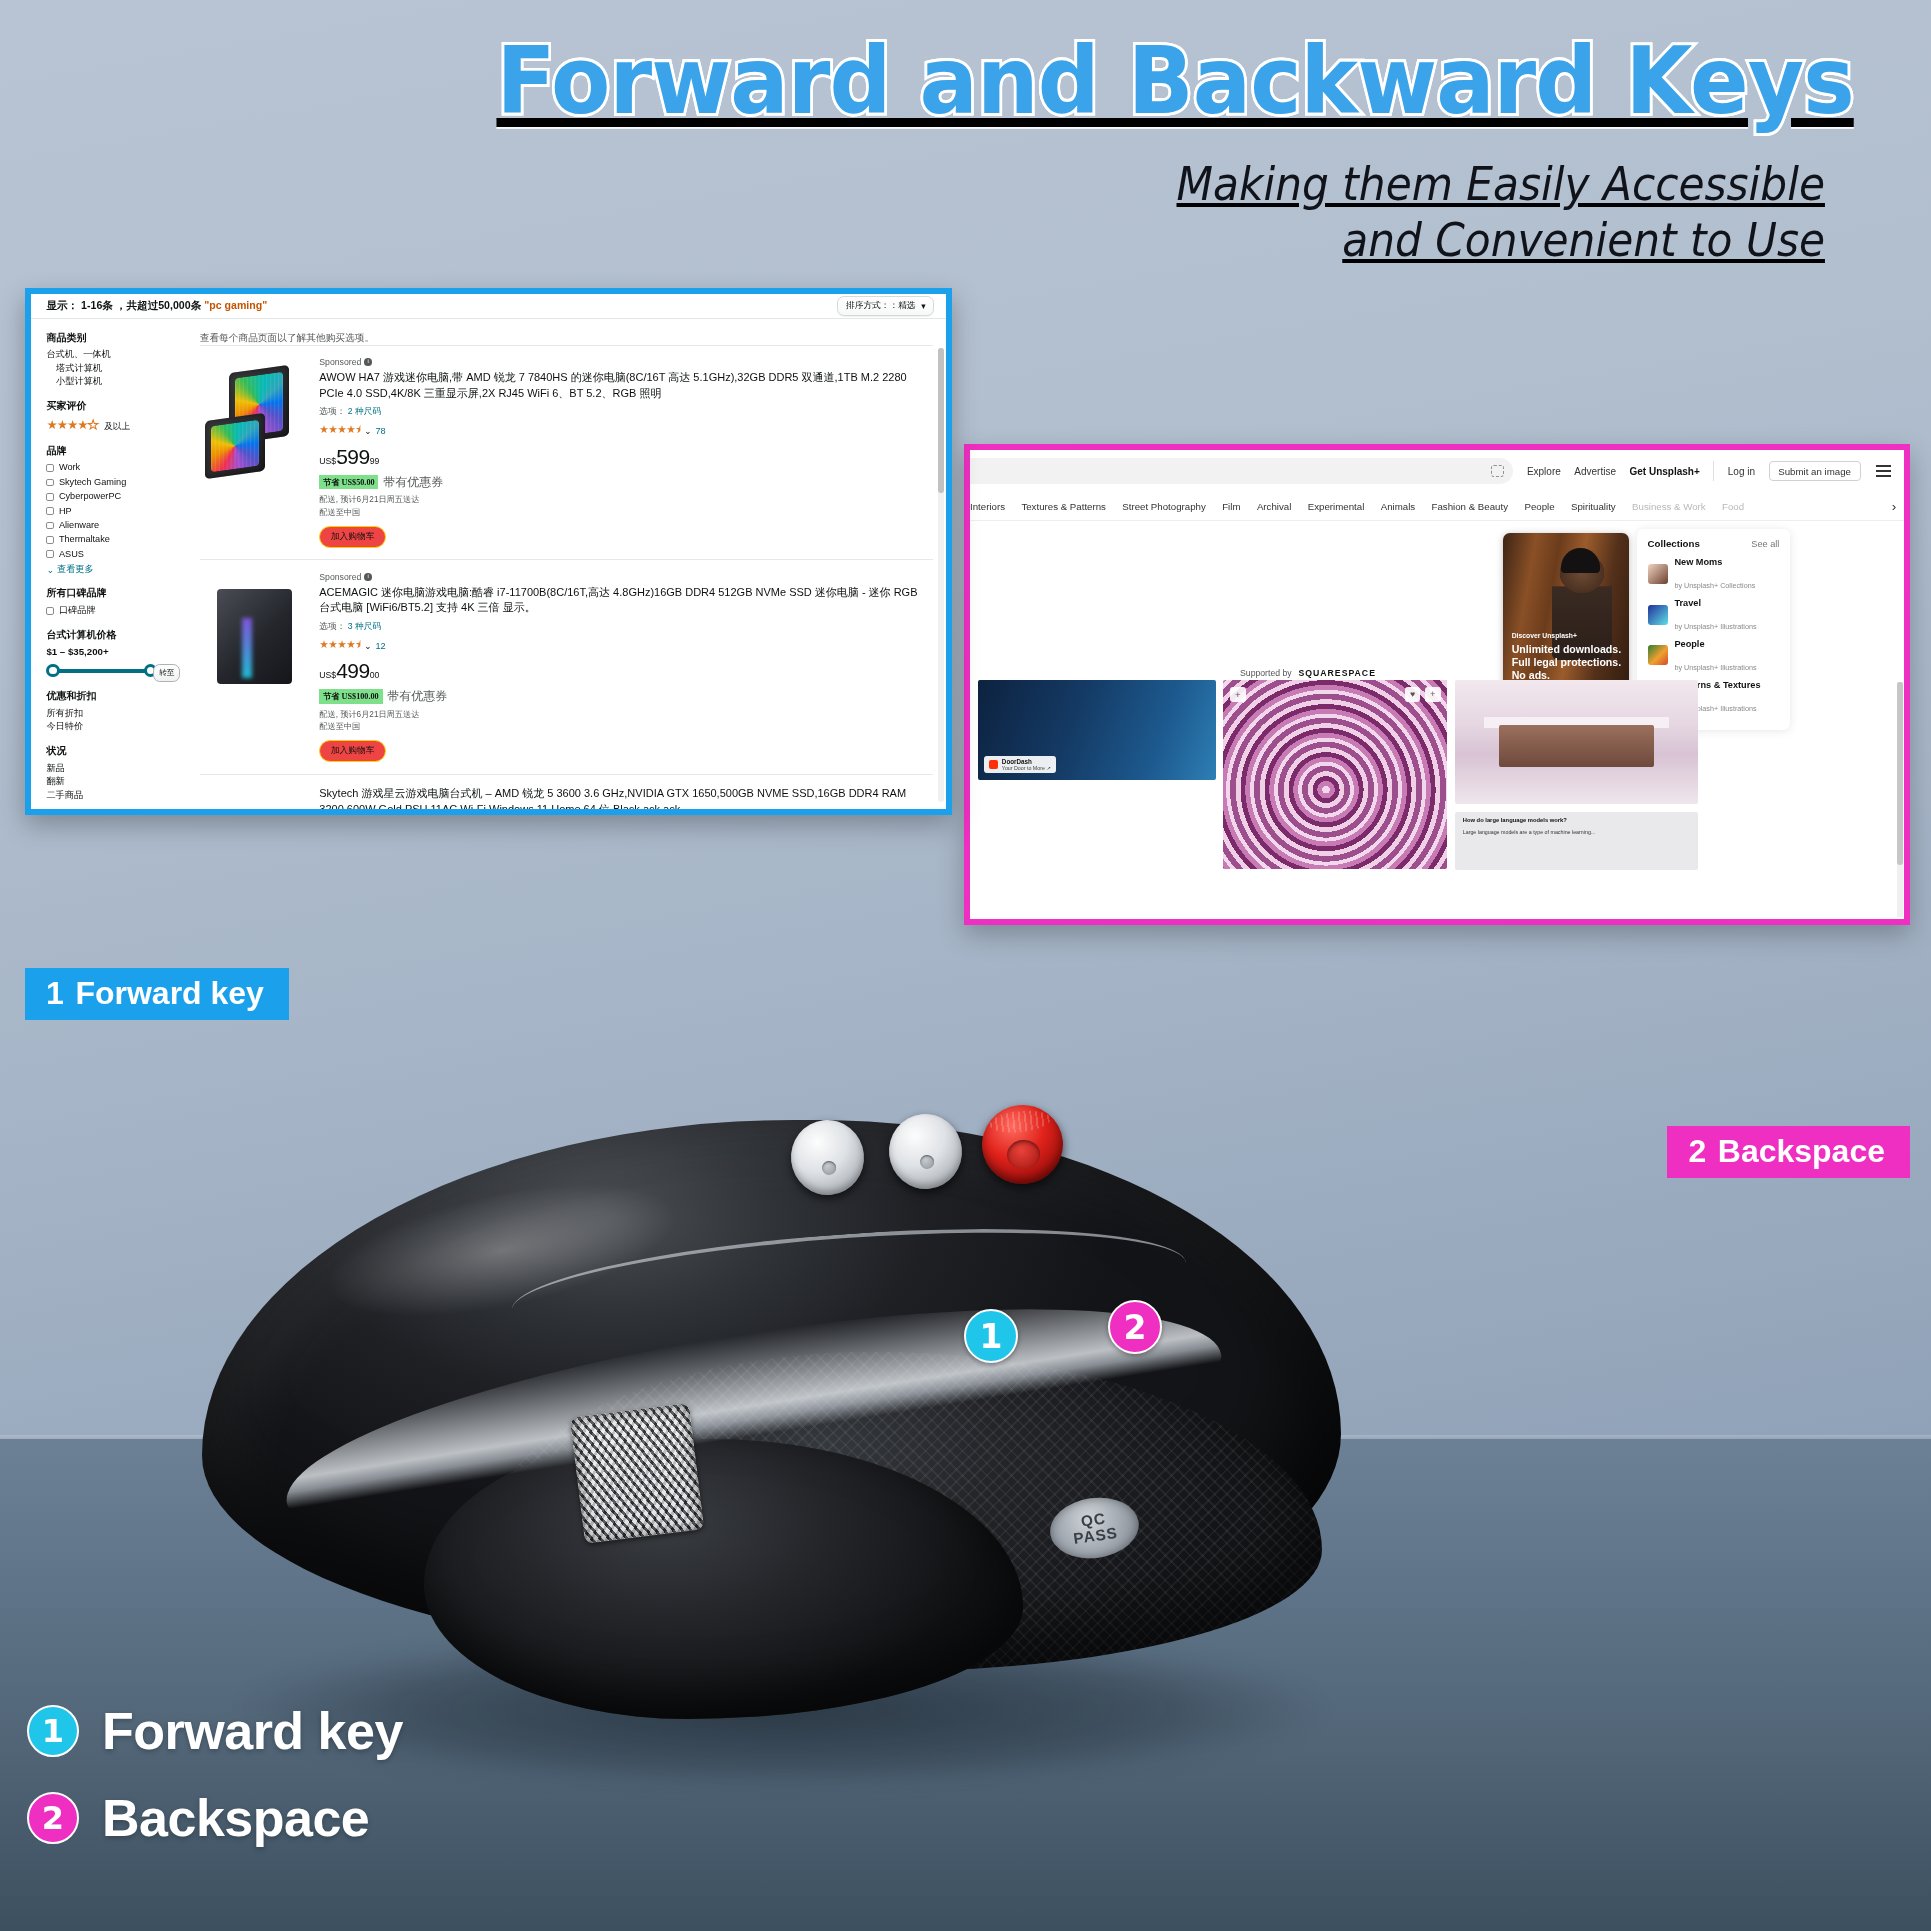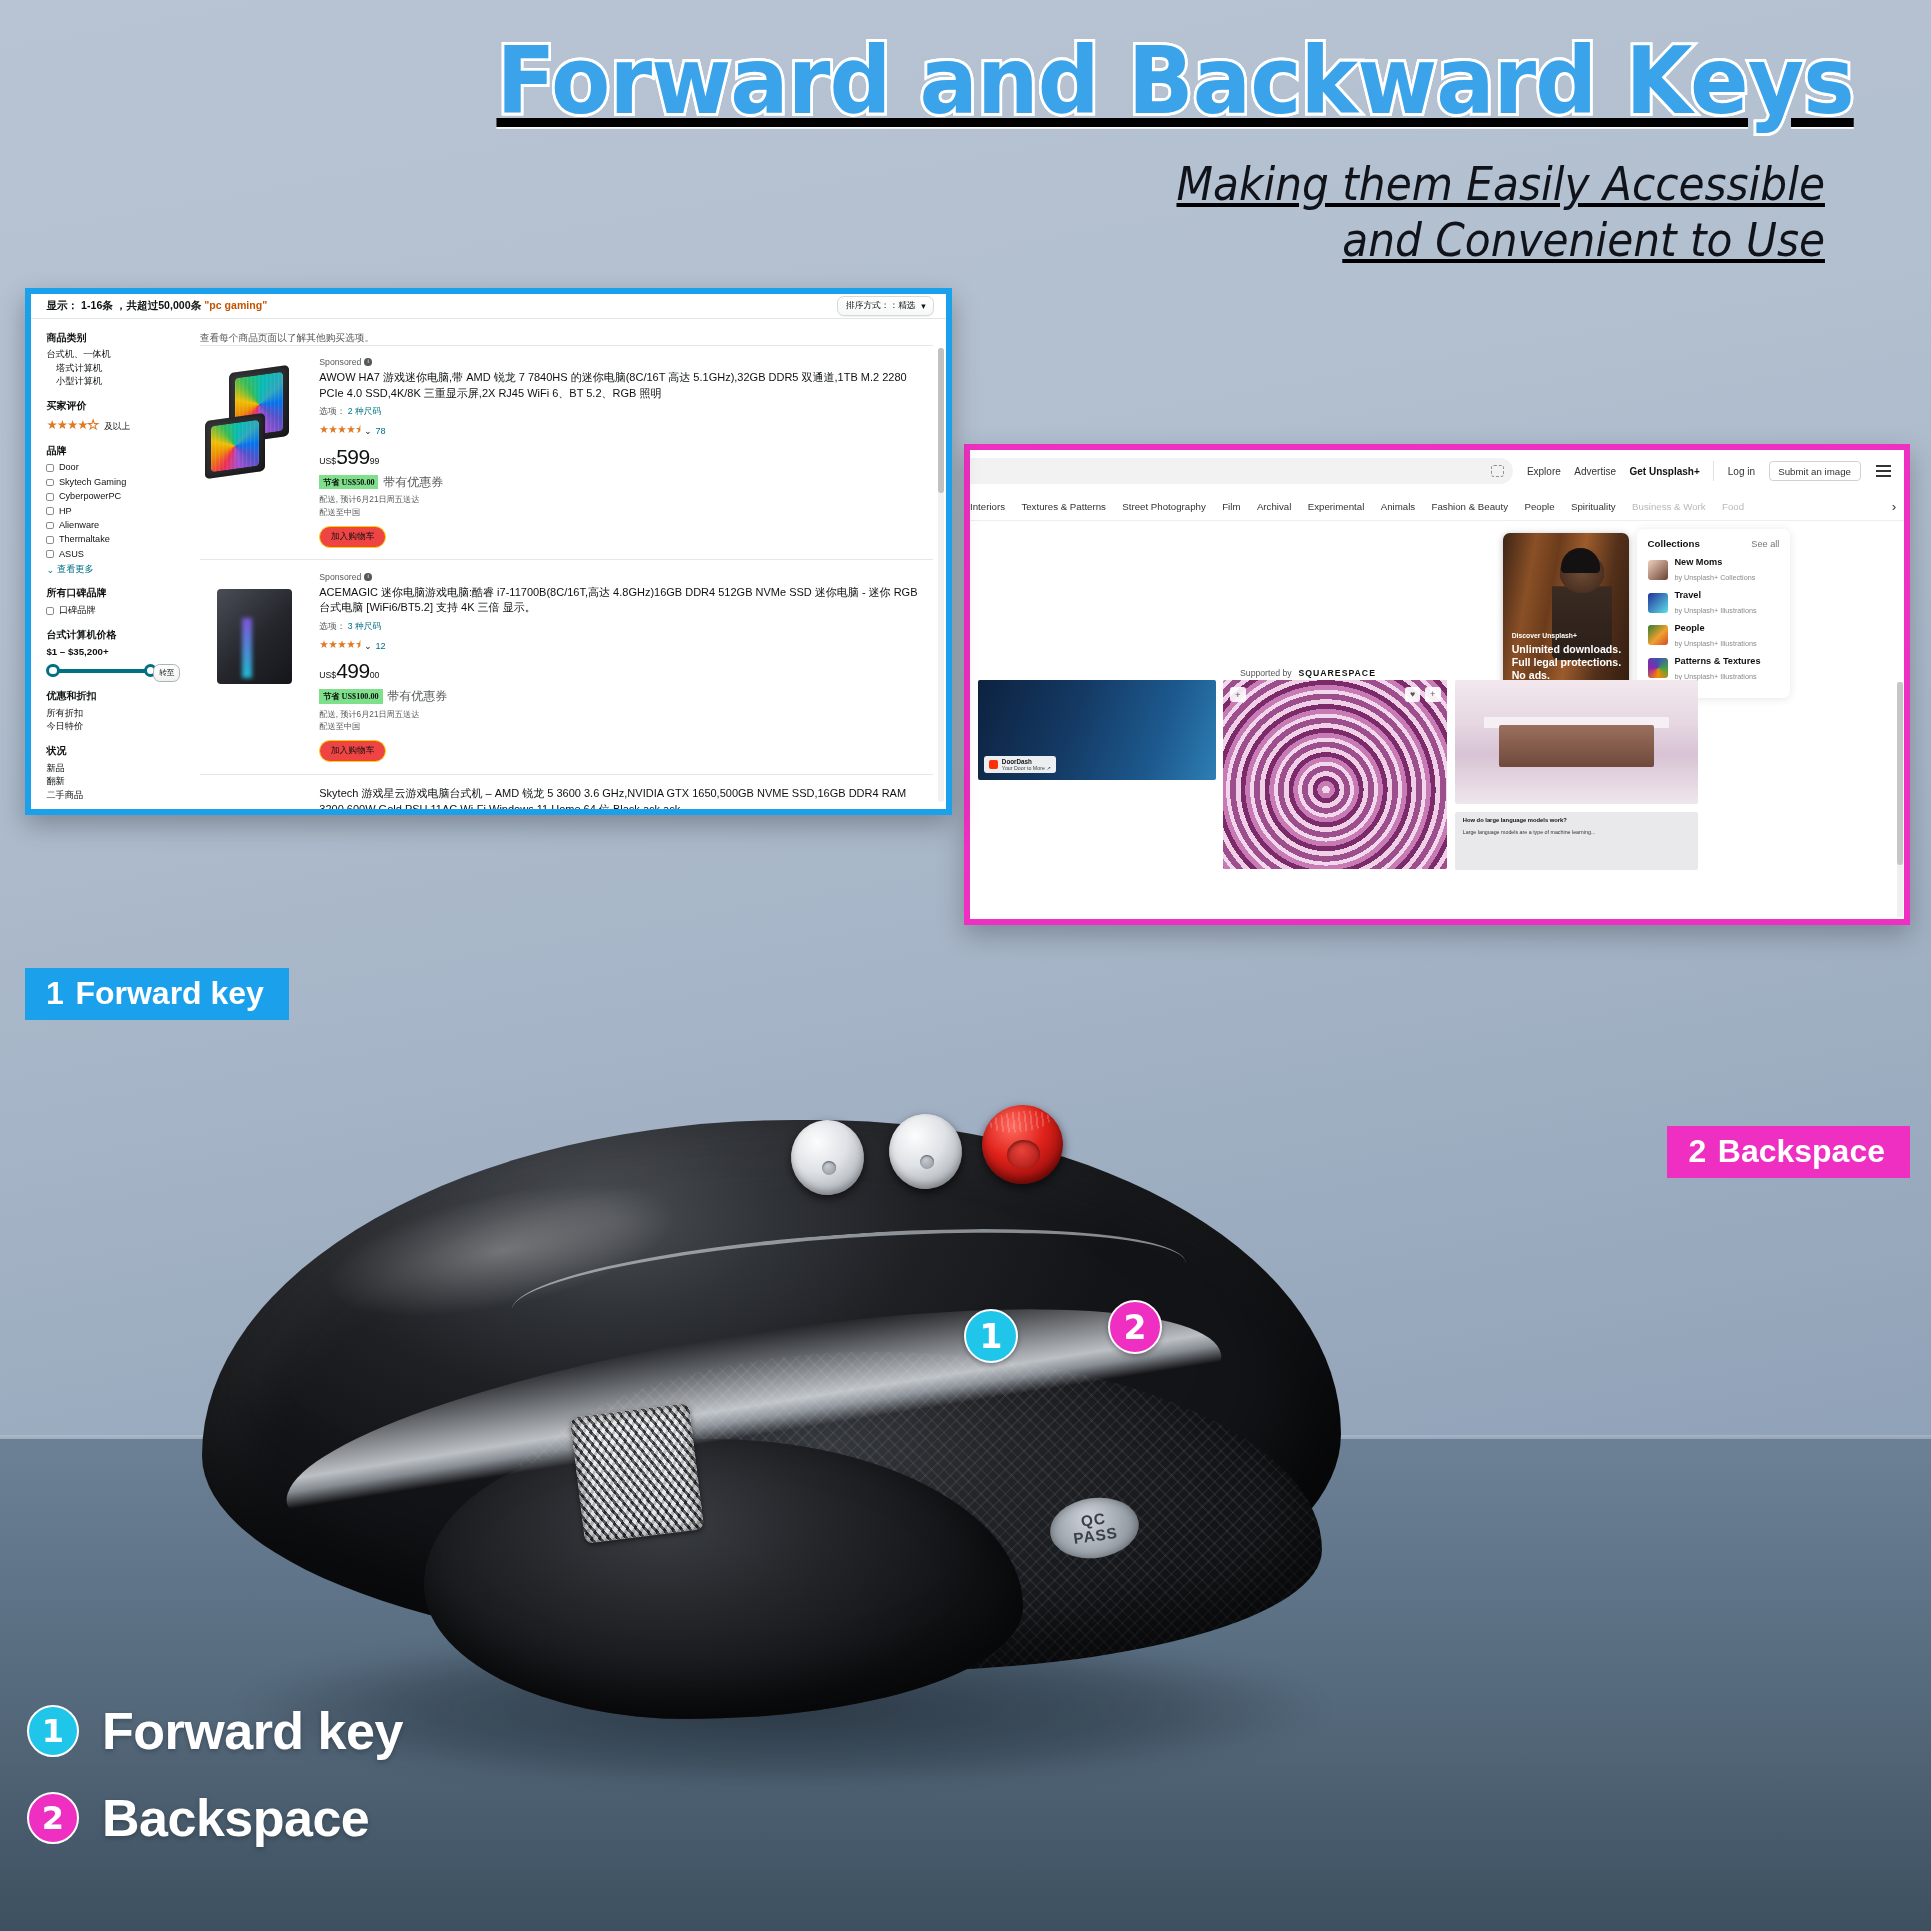--- a/index.html
+++ b/index.html
@@ -194,21 +194,21 @@
   .us-sq .logo { font-weight:700; letter-spacing:1px; color:#111; font-size:8.7px;}
   .us-coll {
     position:absolute; right:114px; top:7.7px; width:153px; background:#fff; border-radius:6.8px;
     box-shadow:0 1px 9.7px rgba(0,0,0,.10); padding:9.7px 10.6px;
   }
   .us-coll-h { display:flex; justify-content:space-between; align-items:flex-end; font-size:9.7px; font-weight:700; color:#111; margin-bottom:8px;}
   .us-coll-h .sa { font-weight:400; color:#767676; font-size:9.2px;}
   .us-coll-row { display:flex; gap:6.8px; align-items:center; margin-bottom:7.7px;}
   .us-coll-row .th { width:20px; height:20px; border-radius:2.9px; flex:none;}
   .us-coll-row .t { font-size:9.2px; font-weight:700; color:#111; line-height:1.2;}
-  .us-coll-row .s { font-size:7.2px; color:#8a8a8a; margin-top:5px;}
+  .us-coll-row .s { font-size:7.2px; color:#8a8a8a; margin-top:13px;}
   .us-grid { position:absolute; left:0; right:0; top:230px; bottom:0; padding:0 7.7px; display:flex; gap:7.7px;}
   .us-col { display:flex; flex-direction:column; gap:7.7px;}
   .us-tile { border-radius:1.9px; position:relative; overflow:hidden;}
   .tile-dd { background:linear-gradient(110deg,#0d2240 0%,#143a64 40%,#1d5a8f 75%,#2d7fb5 100%); }
   .tile-dd .pill {
     position:absolute; left:6.8px; bottom:6.8px; display:flex; align-items:center; gap:3.9px;
     background:rgba(255,255,255,.92); border-radius:2.9px; padding:1.9px 4.8px;
   }
   .tile-dd .pill .d { width:8.7px;height:8.7px;border-radius:1.9px;background:#ff3008;}
   .tile-dd .pill .t { font-size:6.3px; font-weight:700; color:#111; line-height:1.15;}
@@ -407,21 +407,21 @@
           <div>
             <span class="az-stars">★★★★<span class="e">★</span></span>
             <span class="az-andup">及以上</span>
           </div>
         </div>
 
         <div class="grp">
           <h4>品牌</h4>
           <label class="az-chk">
               <i></i>
-              <span>Door</span>
+              <span>Work</span>
             </label>
           <label class="az-chk">
               <i></i>
               <span>Skytech Gaming</span>
             </label>
           <label class="az-chk">
               <i></i>
               <span>CyberpowerPC</span>
             </label>
           <label class="az-chk">

